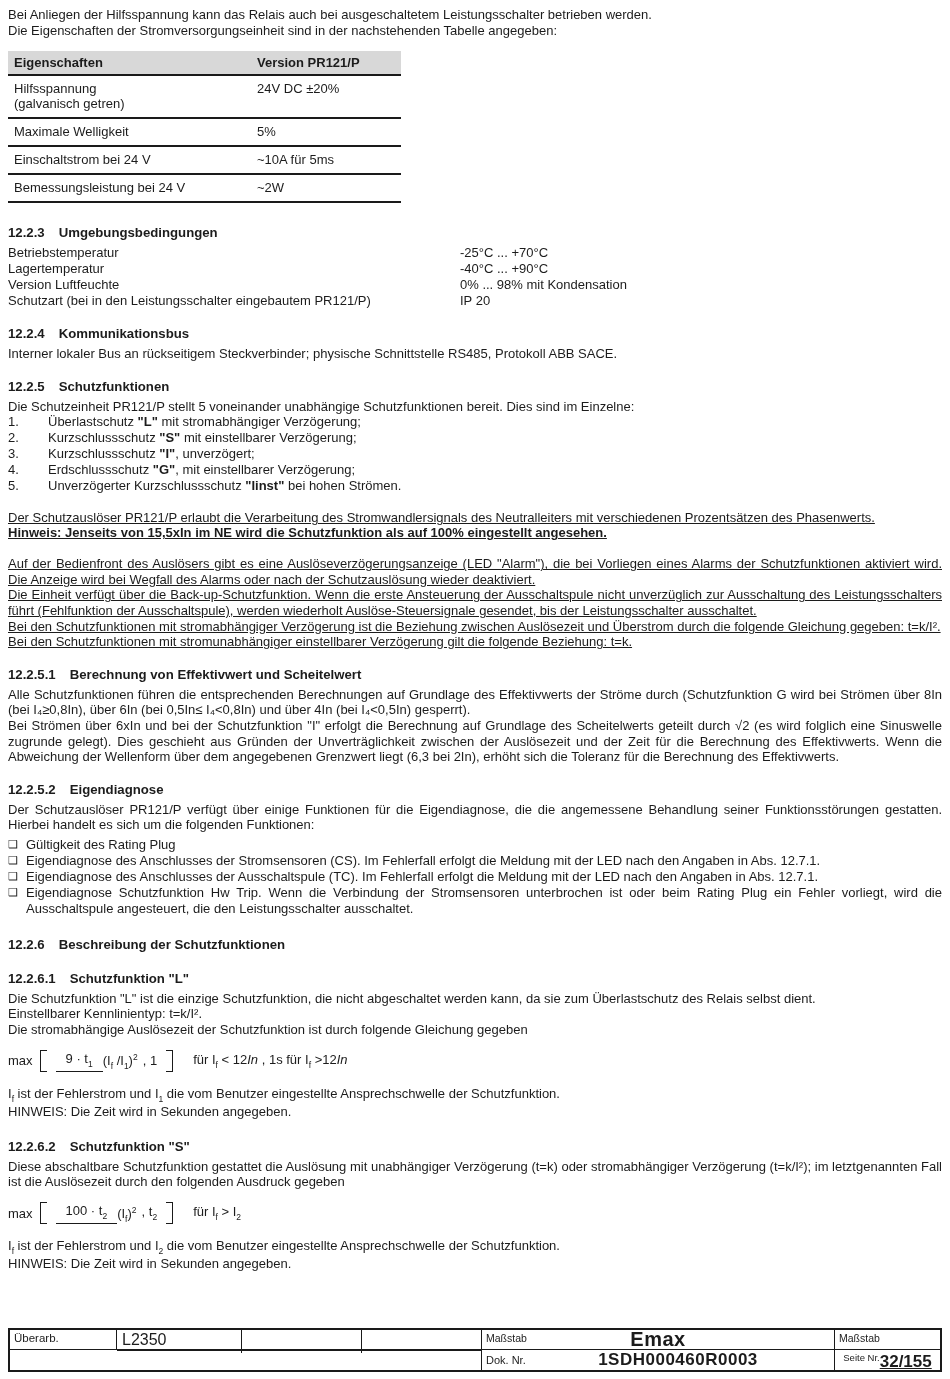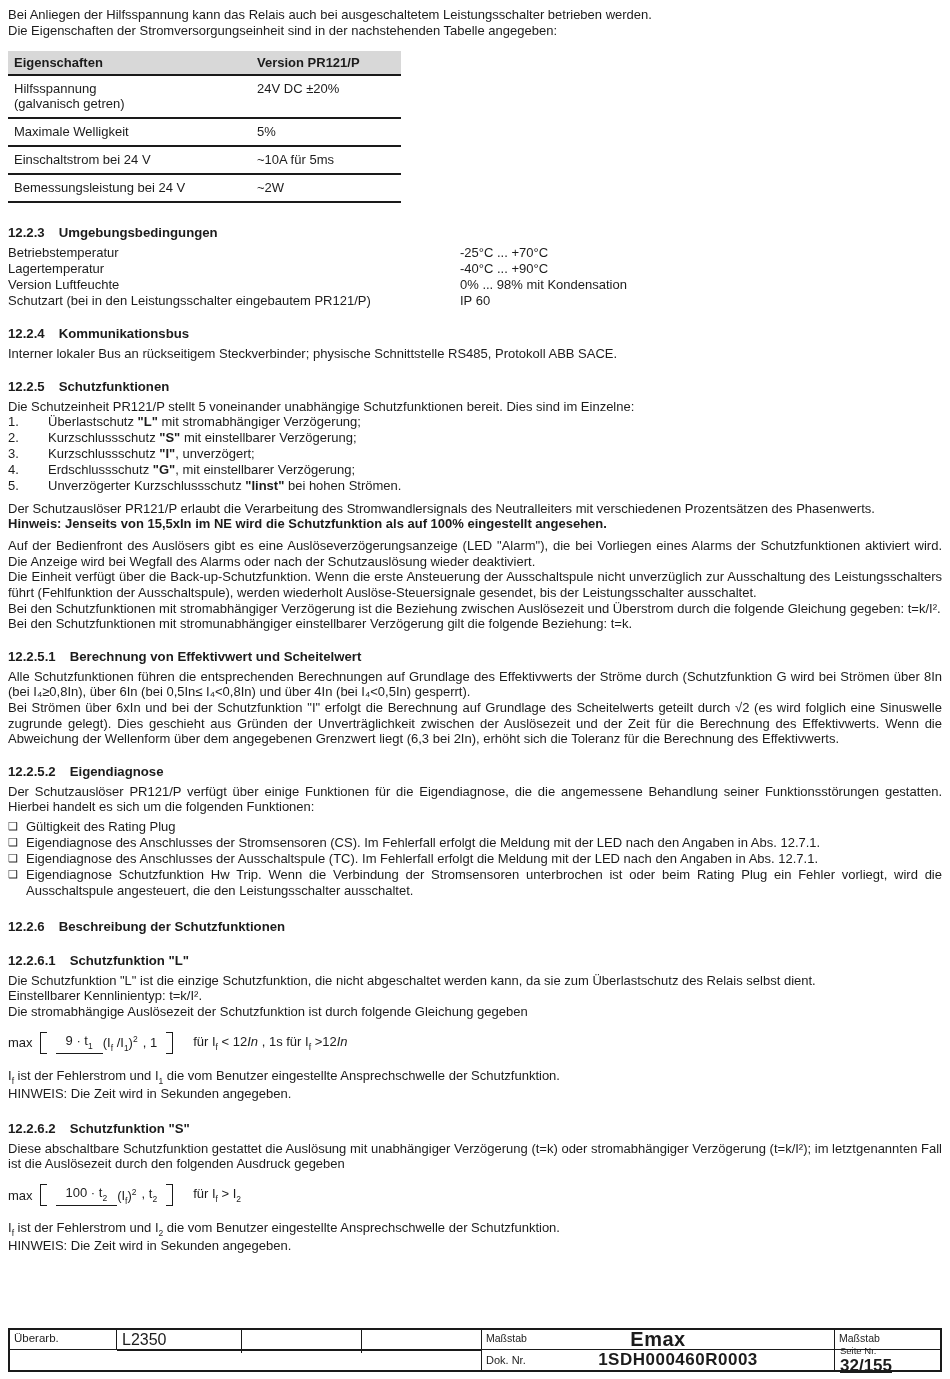--- a/index.html
+++ b/index.html
@@ -34,21 +34,21 @@
   .kv .k { flex:none; width:452px; }
 
   
   .nlist .nrow { display:flex; line-height:1.23; }
   .nlist .n { flex:none; width:40px; }
 
   
   .blist .brow { display:flex; line-height:1.23; }
   .blist .m { flex:none; width:18px; font-size:11px; padding-top:1px; }
 
-  .gap8 { margin-top:7px; }
+  .gap8 { margin-top:16px;text-decoration:underline; }
   .gap4 { margin-top:4px; }
 
   
   .formula { display:flex; align-items:center; margin:12px 0 14px 0; }
   .f-max { margin-right:7px; }
   .brk { width:7px; align-self:stretch; border:1.5px solid #1a1a1a; }
   .brk-l { border-right:none; margin-right:9px; }
   .brk-r { border-left:none; margin-left:9px; }
   .frac { display:inline-flex; flex-direction:row; align-items:center; text-align:center; }
   .frac .num { padding:1px 10px 3px 10px; border-bottom:1px solid #1a1a1a; }
@@ -71,21 +71,21 @@
   .rev-grid .rcell:nth-child(3n) { border-right:none; }
   .rev-grid .rcell:nth-child(n+4) { border-bottom:none; }
   .cell-emax { flex:none; width:353px; position:relative; border-right:1px solid #1a1a1a; display:flex; align-items:center; justify-content:center; }
   .small-label { position:absolute; top:2px; left:4px; font-size:10.5px; font-weight:normal; }
   .emax-text { font-weight:bold; font-size:20px; letter-spacing:0.5px; }
   .cell-mass2 { flex:1; position:relative; }
   .cell-empty2 { flex:none; width:472px; border-right:1px solid #1a1a1a; }
   .cell-dok { flex:none; width:353px; position:relative; border-right:1px solid #1a1a1a; display:flex; align-items:center; justify-content:center; }
   .dok-label { position:absolute; top:50%; transform:translateY(-50%); left:4px; font-size:11px; }
   .dok-val { font-weight:bold; font-size:17px; letter-spacing:0.5px; margin-left:40px; }
-  .cell-seite { flex:1; padding:2px 5px; display:flex; flex-direction:column; justify-content:center; }
+  .cell-seite { flex:1; padding:2px 5px; display:flex; flex-direction:row; justify-content:center; }
   .seite-label { font-size:9.5px; }
   .seite-val { font-weight:bold; font-size:17px;text-decoration:underline; }
 </style>
 </head>
 <body>
 
 <div class="page">
 
   <div class="para">
     <span>Bei Anliegen der Hilfsspannung kann das Relais auch bei ausgeschaltetem Leistungsschalter betrieben werden.</span><br>
@@ -132,21 +132,21 @@
   <div class="kv">
     <span class="k">Lagertemperatur</span>
     <span class="v">-40°C ... +90°C</span>
   </div>
   <div class="kv">
     <span class="k">Version Luftfeuchte</span>
     <span class="v">0% ... 98% mit Kondensation</span>
   </div>
   <div class="kv">
     <span class="k">Schutzart (bei in den Leistungsschalter eingebautem PR121/P)</span>
-    <span class="v">IP 60</span>
+    <span class="v">IP 20</span>
   </div>
 
   <div class="h">
     <span class="h-num">12.2.4</span><span>Kommunikationsbus</span>
   </div>
   <p>Interner lokaler Bus an rückseitigem Steckverbinder; physische Schnittstelle RS485, Protokoll ABB SACE.</p>
 
   <div class="h">
     <span class="h-num">12.2.5</span><span>Schutzfunktionen</span>
   </div>

